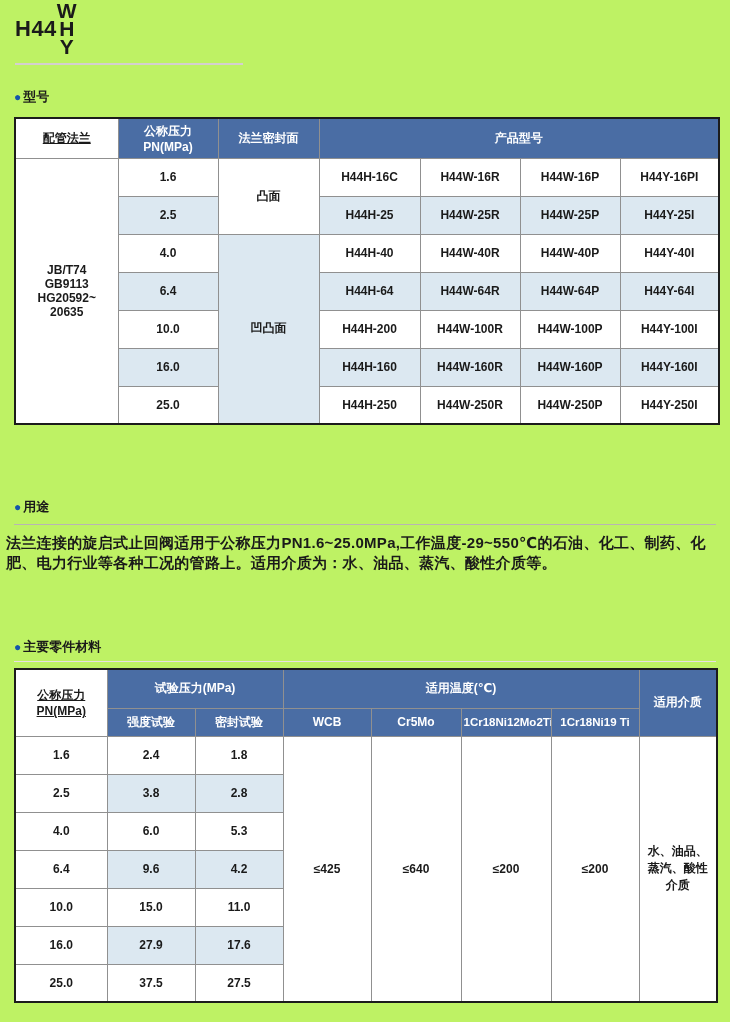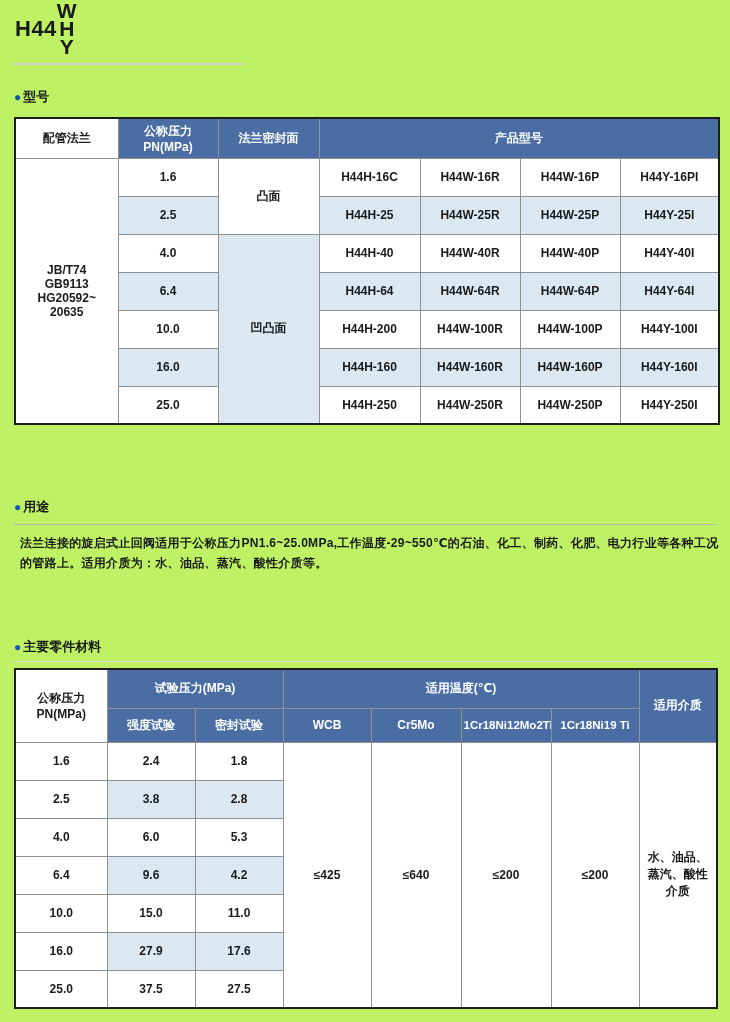--- a/index.html
+++ b/index.html
@@ -12,38 +12,38 @@
   .title-stack{display:flex;flex-direction:column;align-items:center;line-height:18px;font-size:21px;}
   .rule-title{position:absolute;left:15px;top:63px;width:228px;height:2px;background:#d4cfcf;}
 
   
   .sec{position:absolute;left:14px;font-size:13px;font-weight:bold;display:flex;align-items:center;}
   .bullet{color:#1456aa;font-size:12px;margin-right:2px;line-height:1;}
   .rule-full{position:absolute;left:14px;width:702px;height:1px;background:#b9b4b4;}
   .rule-faint{position:absolute;left:14px;width:702px;height:1px;background:#e8e0e0;}
 
   
-  .para{position:absolute;left:20px;top:533px;width:706px;font-size:12px;font-weight:bold;
+  .para{position:absolute;left:6px;top:533px;width:706px;font-size:15px;font-weight:bold;
         line-height:20px;letter-spacing:.3px;}
 
   
   table{border-collapse:collapse;table-layout:fixed;border:2px solid #1c1c1c;}
   th,td{border:1px solid #909090;text-align:center;vertical-align:middle;
         font-size:12px;font-weight:bold;padding:0 2px;overflow:hidden;}
   th.blue{background:#4a6da4;color:#fff;}
-  th.white-h{background:#fff;color:#1a1a1a;}
+  th.white-h{background:#fff;color:#1a1a1a;text-decoration:underline;}
   td{background:#fff;color:#1a1a1a;}
   .stripe{background:#dce8f1;}
   .pre{white-space:pre-line;}
   .t1{position:absolute;left:14px;top:117px;width:704px;}
   .t1 thead tr{height:40px;}
   .t1 tbody tr{height:38px;}
   .t2{position:absolute;left:14px;top:668px;width:702px;}
   .t2 thead tr.h1{height:39px;}
-  .t2 thead tr.h2{height:34px;margin-left:28px;}
+  .t2 thead tr.h2{height:28px;margin-left:28px;}
   .t2 tbody tr{height:38px;}
   th.mat{font-size:11.5px;letter-spacing:0;}
 </style>
 </head>
 <body>
 
 <div class="page">
 
   <div class="title-block">
     <span>H44</span>

